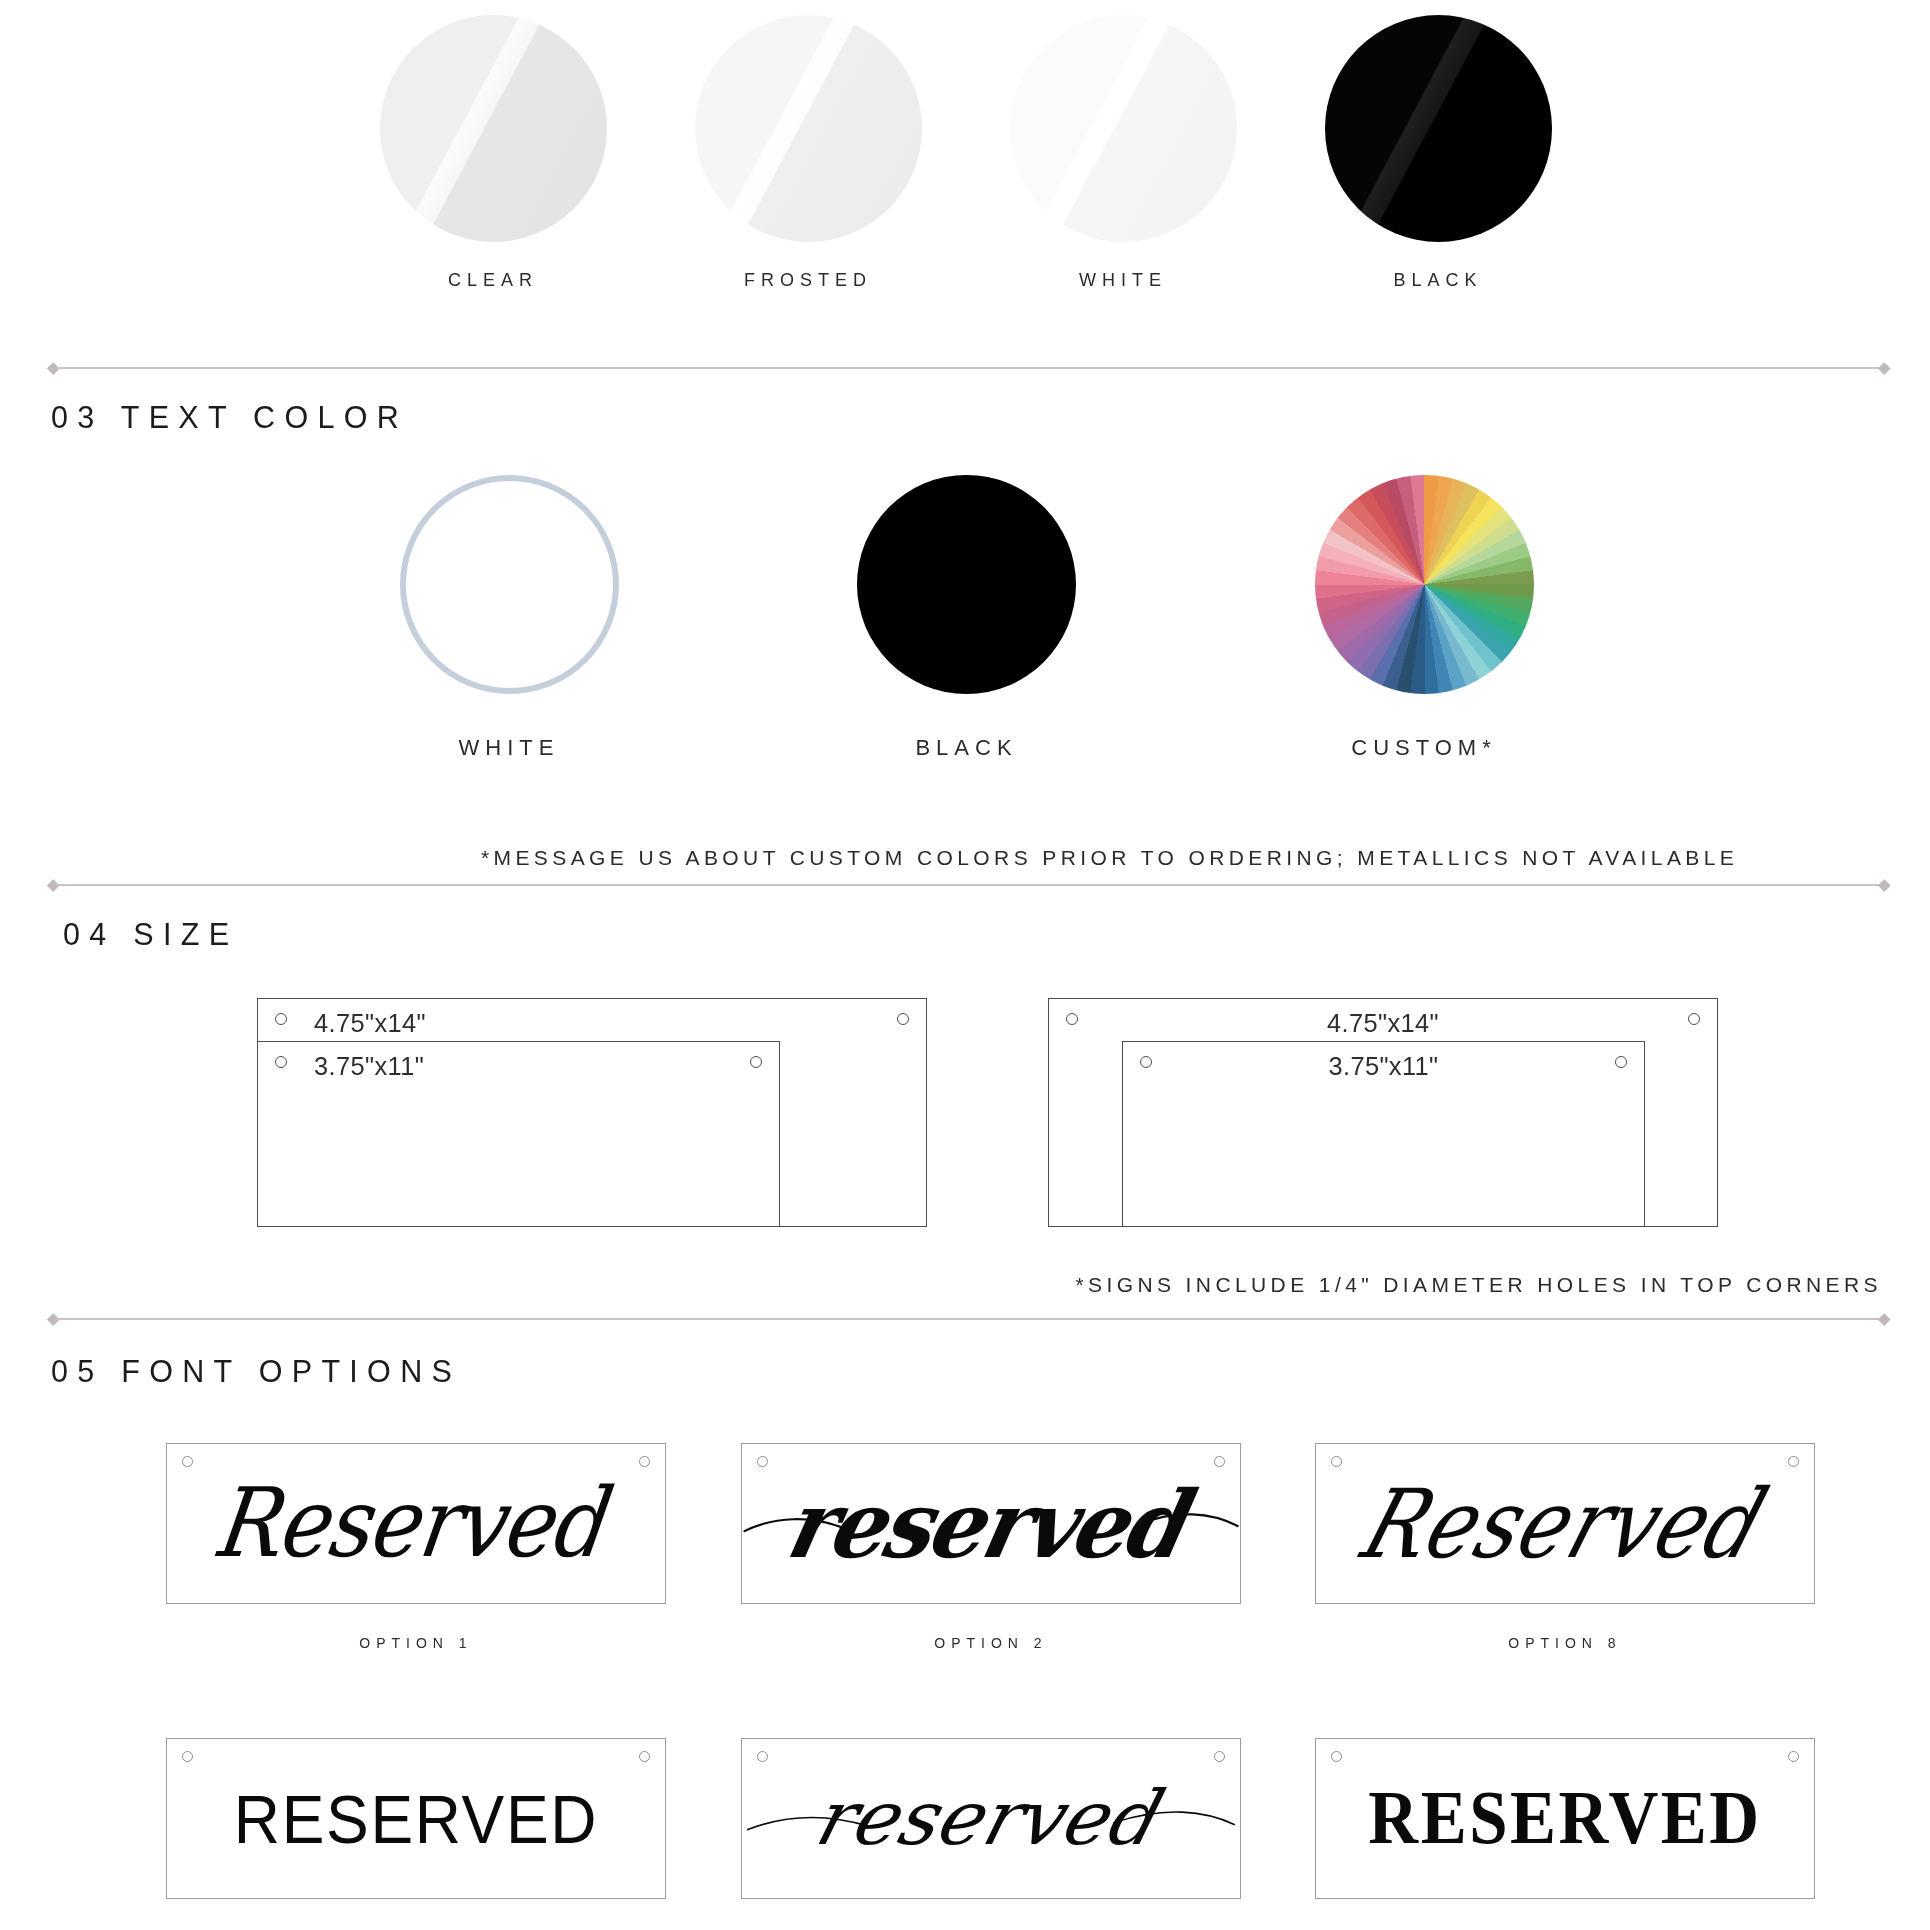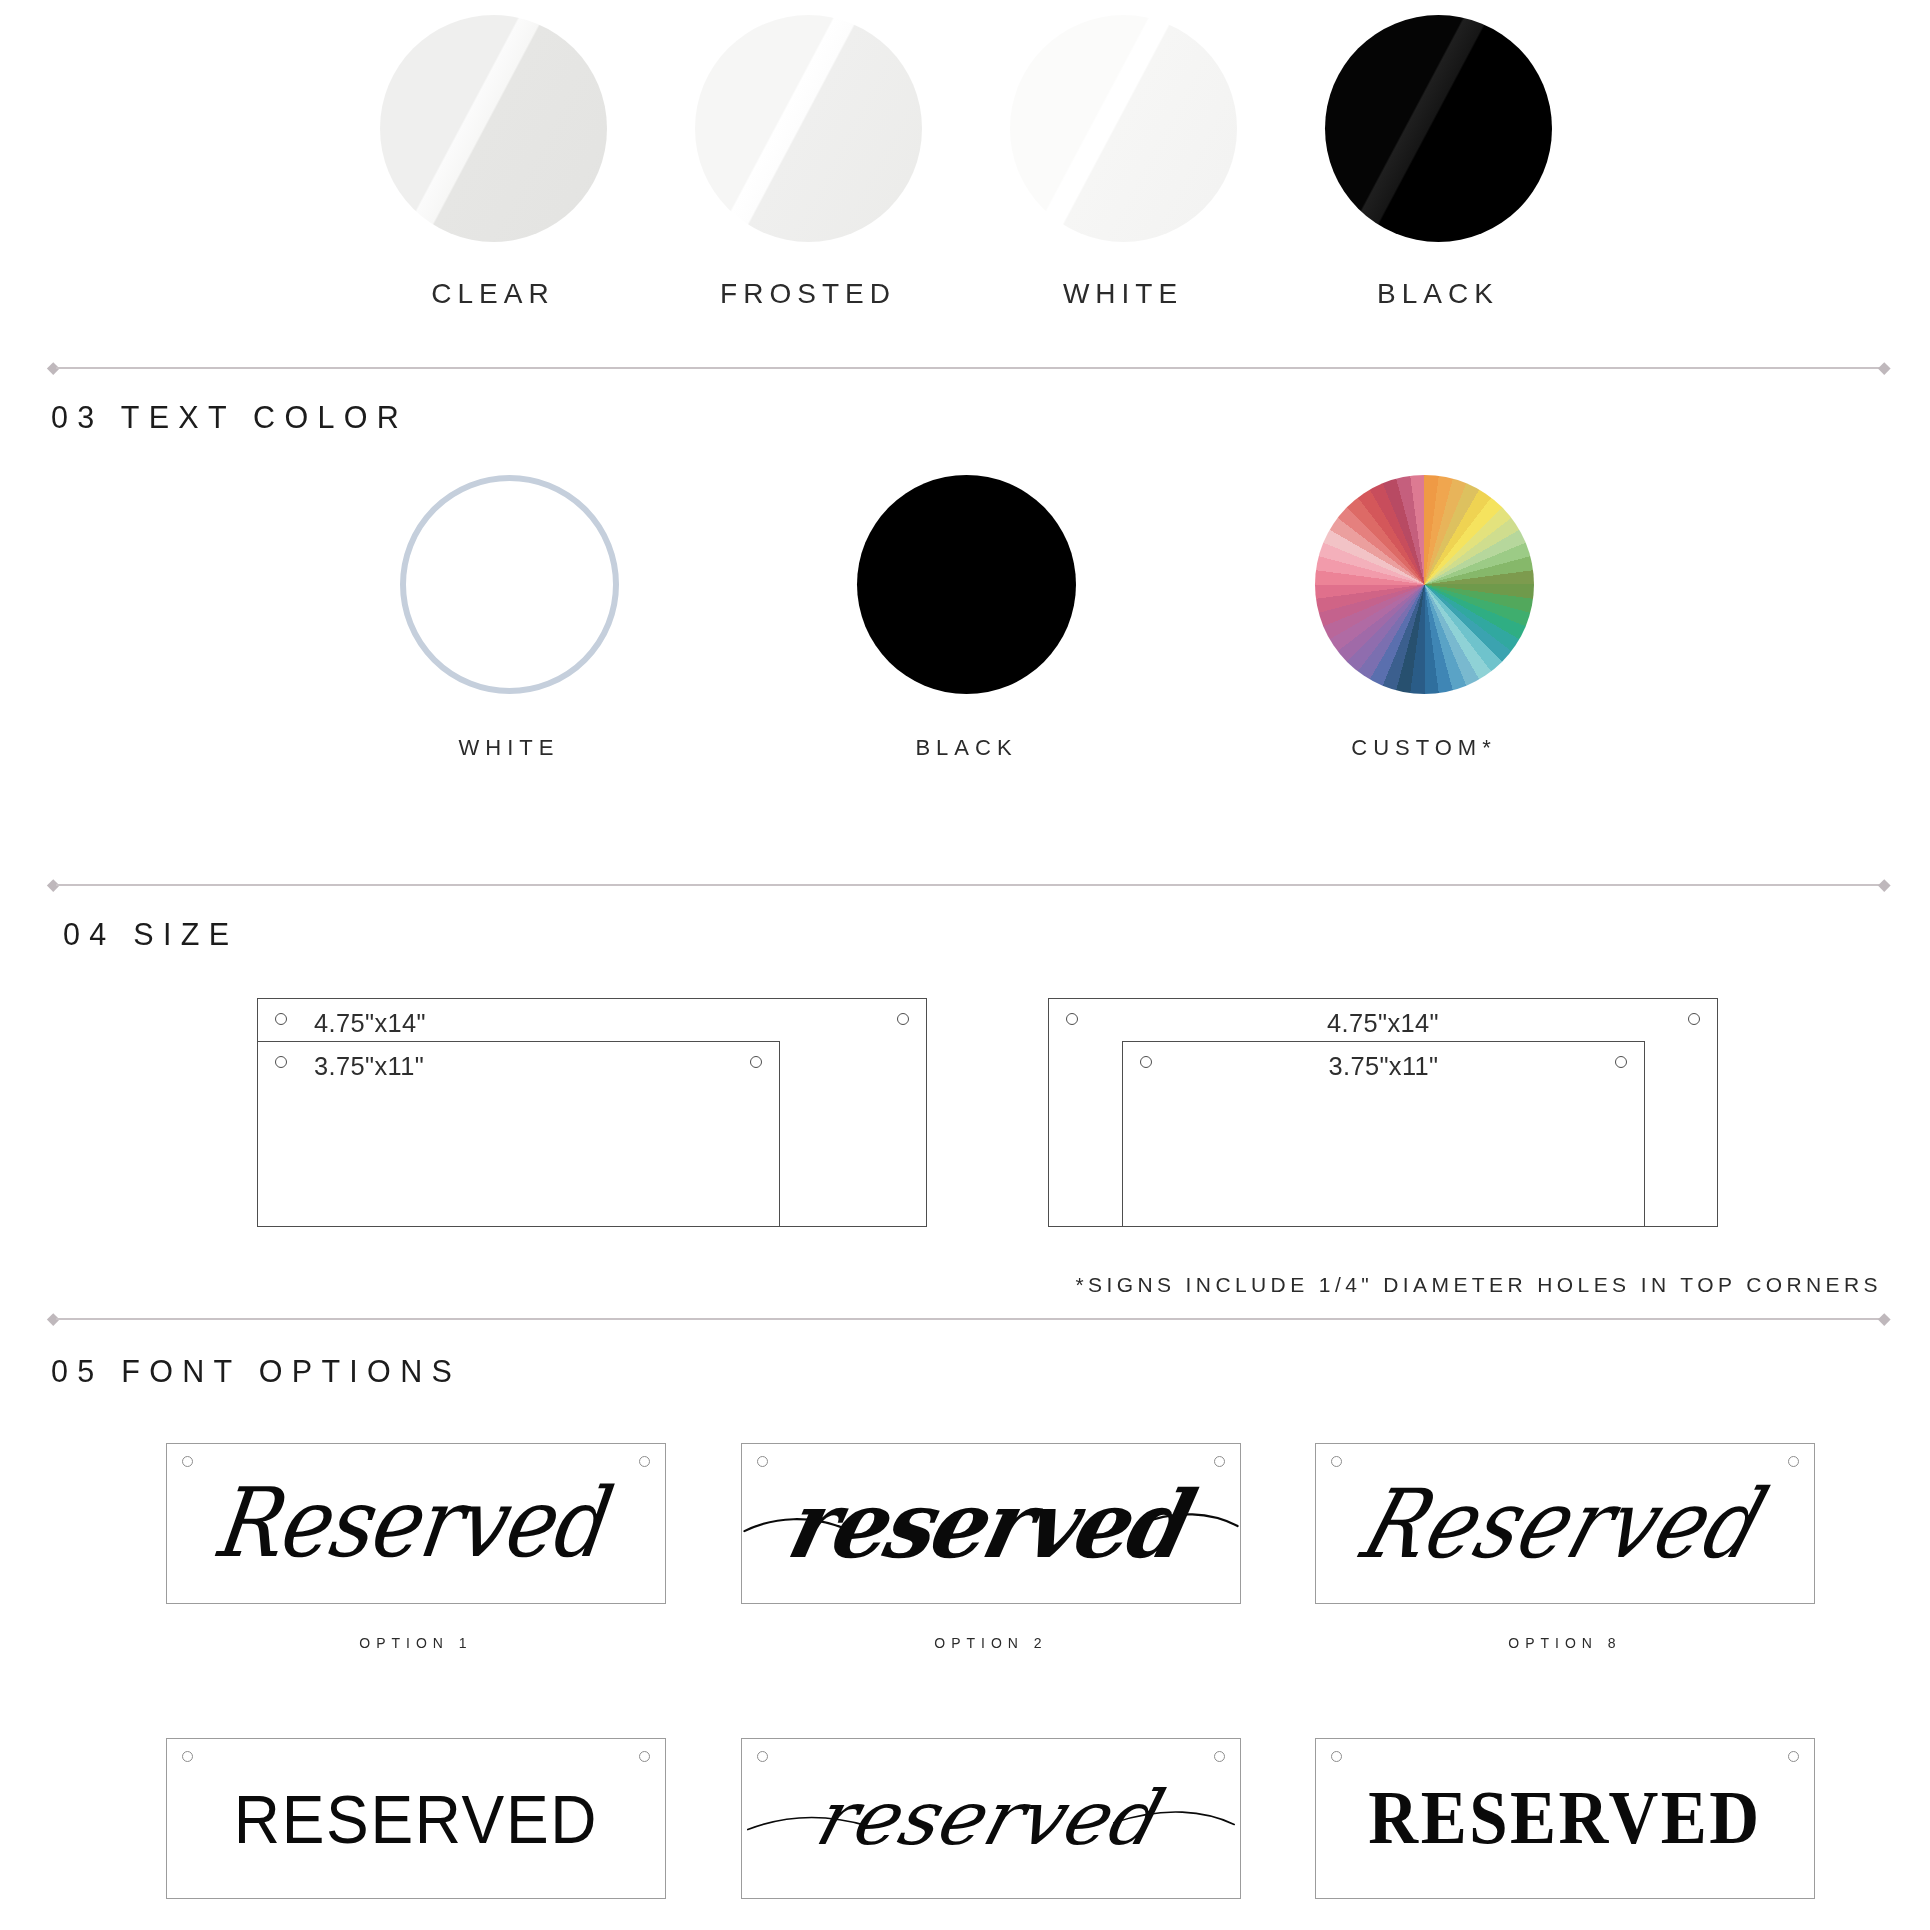--- a/index.html
+++ b/index.html
@@ -65,22 +65,22 @@
         #f6f6f5 47.6%, #f2f2f1 100%);
   }
   .disc-black {
     background:
       linear-gradient(118deg,
         #050505 0%, #050505 40%,
         #1f1f1f 40.6%, #161616 47%,
         #000000 47.6%, #000000 100%);
   }
   .swatch-label {
-    margin-top: 36px;
-    font-size: 28px;
+    margin-top: 28px;
+    font-size: 18px;
     letter-spacing: 6px;
     color: #2b2b2b;
     font-family: "Liberation Sans", sans-serif;
     font-weight: 400;
     white-space: nowrap;
   }
 
   
   .divider {
     position: absolute;
@@ -394,20 +394,21 @@
       <div class="tc-label">BLACK</div>
     </div>
 
     <div class="textcolor-item">
       <div class="tc-circle tc-wheel" id="color-wheel" style="background: conic-gradient(rgb(239, 154, 69) 0deg, rgb(239, 154, 69) 7.5deg, rgb(240, 166, 79) 7.5deg, rgb(240, 166, 79) 15deg, rgb(232, 180, 90) 15deg, rgb(232, 180, 90) 22.5deg, rgb(221, 193, 95) 22.5deg, rgb(221, 193, 95) 30deg, rgb(239, 211, 82) 30deg, rgb(239, 211, 82) 37.5deg, rgb(245, 227, 94) 37.5deg, rgb(245, 227, 94) 45deg, rgb(227, 226, 125) 45deg, rgb(227, 226, 125) 52.5deg, rgb(207, 221, 142) 52.5deg, rgb(207, 221, 142) 60deg, rgb(182, 215, 156) 60deg, rgb(182, 215, 156) 67.5deg, rgb(156, 203, 134) 67.5deg, rgb(156, 203, 134) 75deg, rgb(134, 184, 106) 75deg, rgb(134, 184, 106) 82.5deg, rgb(125, 155, 78) 82.5deg, rgb(125, 155, 78) 90deg, rgb(111, 154, 75) 90deg, rgb(111, 154, 75) 97.5deg, rgb(82, 168, 92) 97.5deg, rgb(82, 168, 92) 105deg, rgb(63, 174, 110) 105deg, rgb(63, 174, 110) 112.5deg, rgb(47, 174, 131) 112.5deg, rgb(47, 174, 131) 120deg, rgb(49, 168, 160) 120deg, rgb(49, 168, 160) 127.5deg, rgb(59, 163, 176) 127.5deg, rgb(59, 163, 176) 135deg, rgb(111, 195, 204) 135deg, rgb(111, 195, 204) 142.5deg, rgb(143, 210, 214) 142.5deg, rgb(143, 210, 214) 150deg, rgb(121, 185, 207) 150deg, rgb(121, 185, 207) 157.5deg, rgb(90, 163, 198) 157.5deg, rgb(90, 163, 198) 165deg, rgb(63, 134, 181) 165deg, rgb(63, 134, 181) 172.5deg, rgb(47, 111, 158) 172.5deg, rgb(47, 111, 158) 180deg, rgb(42, 92, 135) 180deg, rgb(42, 92, 135) 187.5deg, rgb(39, 80, 111) 187.5deg, rgb(39, 80, 111) 195deg, rgb(59, 95, 142) 195deg, rgb(59, 95, 142) 202.5deg, rgb(90, 111, 174) 202.5deg, rgb(90, 111, 174) 210deg, rgb(123, 111, 176) 210deg, rgb(123, 111, 176) 217.5deg, rgb(143, 109, 174) 217.5deg, rgb(143, 109, 174) 225deg, rgb(160, 106, 168) 225deg, rgb(160, 106, 168) 232.5deg, rgb(176, 107, 164) 232.5deg, rgb(176, 107, 164) 240deg, rgb(185, 103, 154) 240deg, rgb(185, 103, 154) 247.5deg, rgb(196, 98, 141) 247.5deg, rgb(196, 98, 141) 255deg, rgb(208, 100, 134) 255deg, rgb(208, 100, 134) 262.5deg, rgb(224, 112, 140) 262.5deg, rgb(224, 112, 140) 270deg, rgb(236, 131, 151) 270deg, rgb(236, 131, 151) 277.5deg, rgb(242, 155, 171) 277.5deg, rgb(242, 155, 171) 285deg, rgb(244, 176, 187) 285deg, rgb(244, 176, 187) 292.5deg, rgb(242, 195, 198) 292.5deg, rgb(242, 195, 198) 300deg, rgb(235, 159, 158) 300deg, rgb(235, 159, 158) 307.5deg, rgb(229, 128, 126) 307.5deg, rgb(229, 128, 126) 315deg, rgb(221, 106, 102) 315deg, rgb(221, 106, 102) 322.5deg, rgb(212, 87, 90) 322.5deg, rgb(212, 87, 90) 330deg, rgb(200, 77, 92) 330deg, rgb(200, 77, 92) 337.5deg, rgb(184, 74, 99) 337.5deg, rgb(184, 74, 99) 345deg, rgb(197, 95, 125) 345deg, rgb(197, 95, 125) 352.5deg, rgb(221, 122, 146) 352.5deg, rgb(221, 122, 146) 360deg);"></div>
       <div class="tc-label">CUSTOM*</div>
     </div>
 
   </div>
 
+  <div class="footnote" id="footnote-custom">*MESSAGE US ABOUT CUSTOM COLORS PRIOR TO ORDERING; METALLICS NOT AVAILABLE</div>
 
   <div class="divider" id="divider-2">
     <span class="dot left"></span>
     <span class="rule"></span>
     <span class="dot right"></span>
   </div>
 
   <div class="section-heading" id="heading-size">04 SIZE</div>
 
   <div class="size-area">

